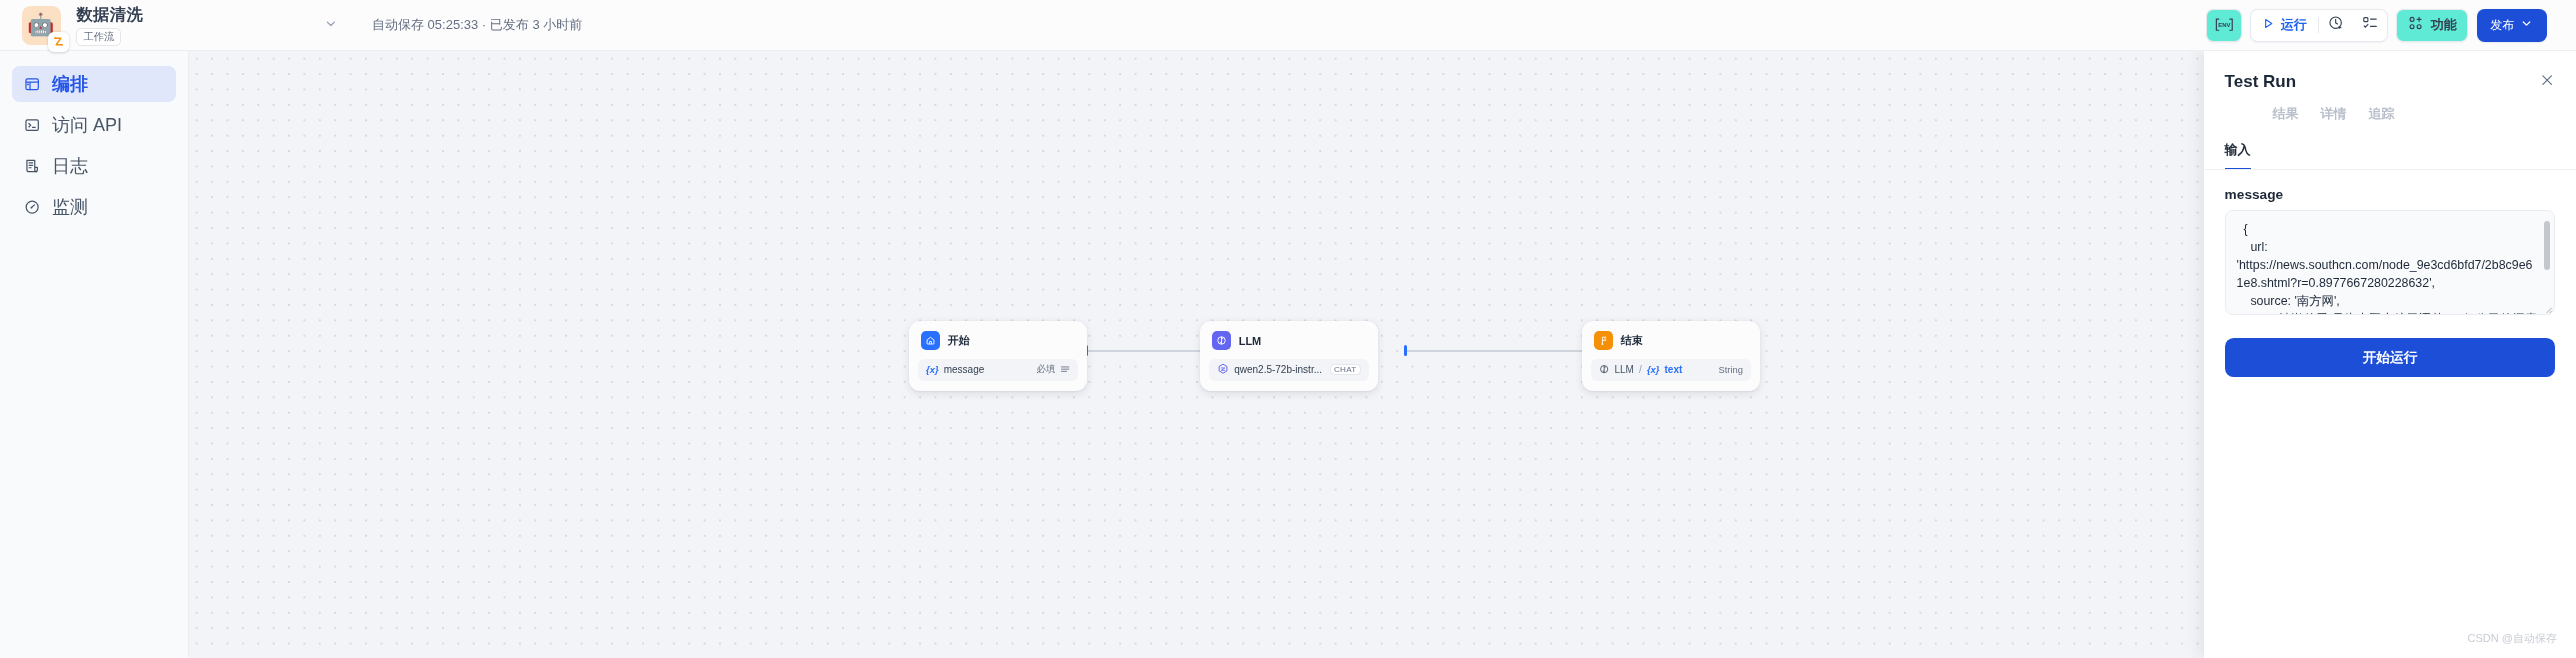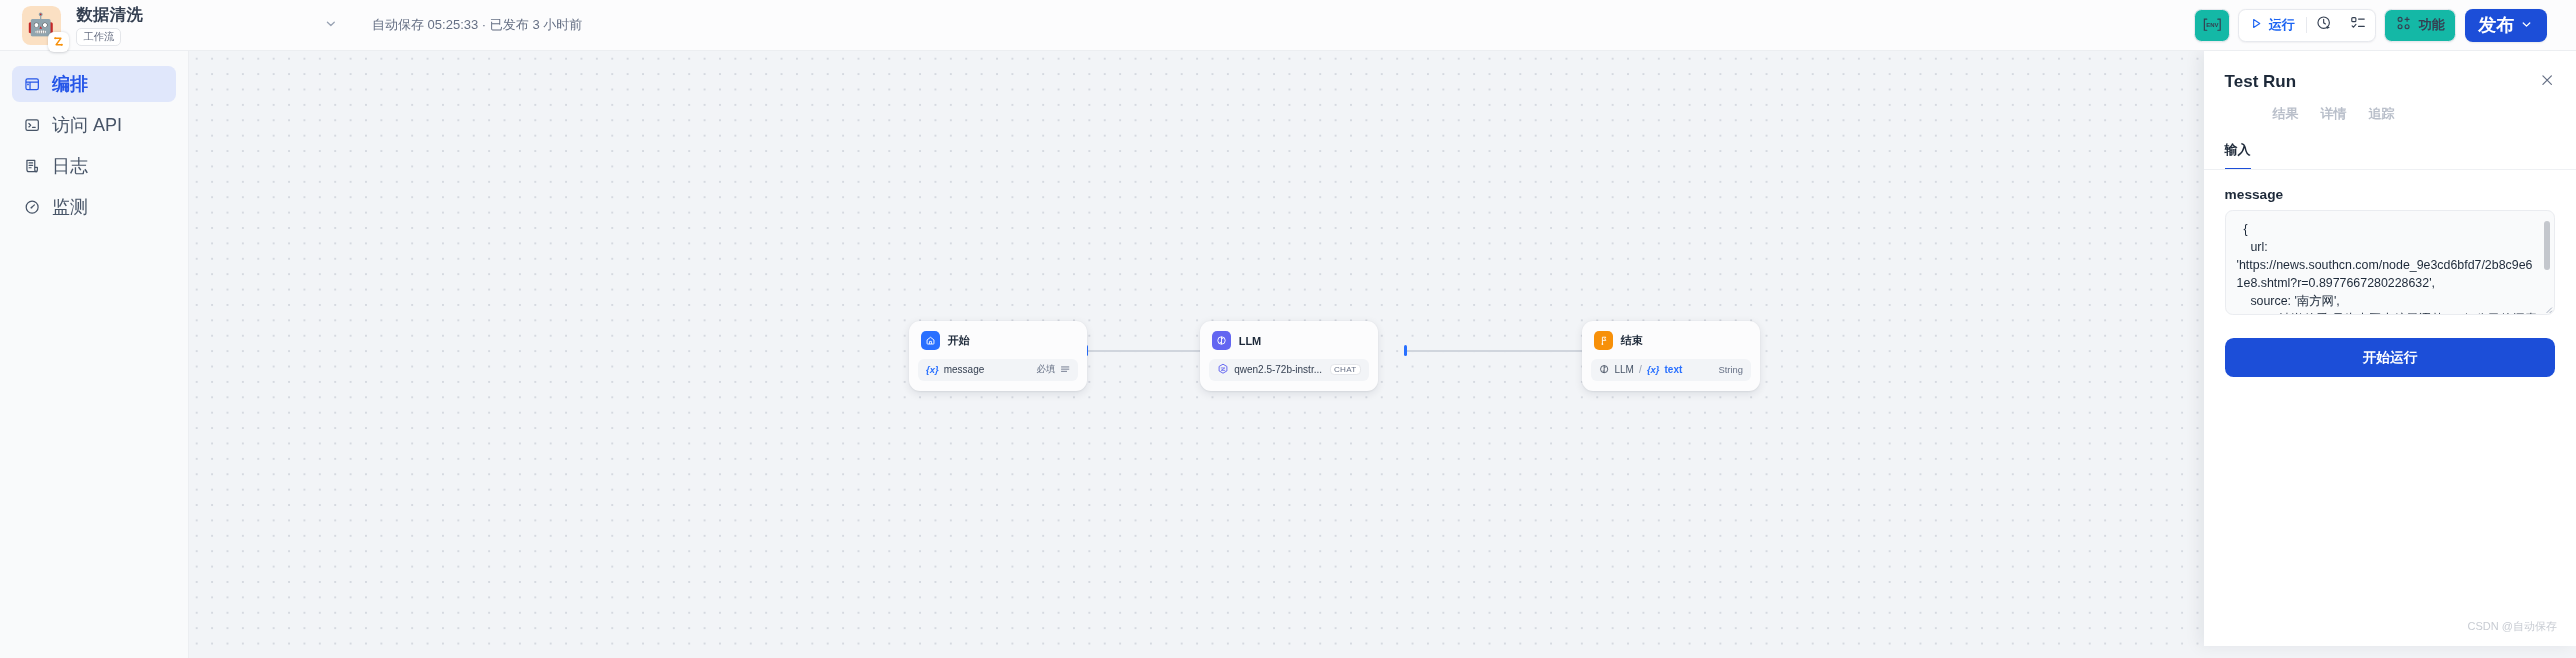--- a/index.html
+++ b/index.html
@@ -31,34 +31,34 @@
   .app-tag {
     align-self: flex-start; font-size: 10.3px; color: #676f83; border: 0.9px solid #e4e6ea;
     border-radius: 5.1px; padding: 0.9px 6px; background: #fff;
   }
   .app-caret { margin-left: auto; margin-right: 22px; color: #98a2b3; }
 
   .autosave { font-size: 13px; color: #667085; margin-left: 12px; white-space: nowrap; }
 
   .toolbar { margin-left: auto; display: flex; align-items: center; gap: 8.6px; padding-right: 29px; }
   .tb-btn {
-    height: 33px; border-radius: 7.7px; background: #14b8a6; border: 0.9px solid #e7e9ee;
+    height: 33px; border-radius: 7.7px; background: #5eead4; border: 0.9px solid #e7e9ee;
     display: flex; align-items: center; justify-content: center; gap: 6.9px;
     box-shadow: 0 0.9px 1.7px rgba(16,24,40,.05); cursor: pointer; padding: 0 10.3px;
     font-size: 13px; color: #354052; font-weight: 600; white-space: nowrap;
   }
   .tb-icon-only { width: 36px; padding: 0; }
   .tb-group { height: 33px; border-radius: 7.7px; background: #fff; border: 0.9px solid #e7e9ee;
     display: flex; align-items: center; box-shadow: 0 0.9px 1.7px rgba(16,24,40,.05); }
   .tb-run { display: flex; align-items: center; gap: 6px; padding: 0 11px 0 10.3px; color: #1c64f2;
     font-size: 13px; font-weight: 600; cursor: pointer; height: 100%; }
   .tb-sep { width: 0.9px; height: 16.3px; background: #e7e9ee; }
   .tb-sub { width: 34px; height: 100%; display: flex; align-items: center; justify-content: center; cursor: pointer; color: #354052; }
   .publish {
-    height: 33px; border-radius: 7.7px; background: #1c4ed8; color: #fff; font-size: 18px; font-weight: 700;
+    height: 33px; border-radius: 7.7px; background: #1c4ed8; color: #fff; font-size: 12px; font-weight: 400;
     display: flex; align-items: center; gap: 6px; padding: 0 13.7px; cursor: pointer;
     box-shadow: 0 0.9px 1.7px rgba(16,24,40,.08);
   }
 
   
   .body { flex: 1 1 auto; display: flex; min-height: 0; position: relative; }
 
   .sidebar { width: 189px; flex: 0 0 189px; background: #f9fafb; border-right: 0.9px solid #eceef1; padding: 15.4px 12px 0 12px; }
   .nav-item {
     display: flex; align-items: center; gap: 11px; height: 36px; padding: 0 12px;
@@ -89,21 +89,21 @@
     display: flex; align-items: center; padding: 0 7.7px; gap: 5.1px; font-size: 10px; color: #354052;
   }
   .row-right { margin-left: auto; display: flex; align-items: center; gap: 4.3px; color: #667085; font-size: 9.4px; }
   .varx { color: #2970ff; font-weight: 700; font-style: italic; font-size: 9.4px; }
   .chip { border: 0.9px solid #e4e6ea; border-radius: 4.3px; padding: 0 3.4px; font-size: 8.1px; color: #667085; background: #fff; letter-spacing: 0.3px; }
   .edge { position: absolute; height: 1.7px; background: #d0d5dd; }
   .port { position: absolute; width: 3.4px; height: 11px; border-radius: 1.7px; background: #2970ff; }
 
   
   .panel {
-    position: absolute; right: 0; top: 0; bottom: 12px; width: 372px;
+    position: absolute; right: 0; top: 0; bottom: 0; width: 372px;
     background: #fff; box-shadow: -5.1px 0 15.4px rgba(16,24,40,.07); display: flex; flex-direction: column;
     z-index: 4;
   }
   .panel-head { display: flex; align-items: center; padding: 20.6px 20.6px 0 20.6px; }
   .panel-title { font-size: 17px; font-weight: 700; color: #1d2939; }
   .panel-close { margin-left: auto; color: #667085; cursor: pointer; font-size: 17px; line-height: 1; }
   .tabs { display: flex; gap: 22px; padding: 13.7px 20.6px 0 20.6px; border-bottom: 0.9px solid #eef0f3; }
   .tab { font-size: 13px; color: #b9bfca; padding-bottom: 8.6px; cursor: pointer; font-weight: bold; }
   .tab.active { color: #1d2939; font-weight: 700; border-bottom: 1.7px solid #1c4ed8; margin-top: 36px; }
   .field-label { padding: 17px 20.6px 7.7px 20.6px; font-size: 13.7px; font-weight: 700; color: #1d2939; }

